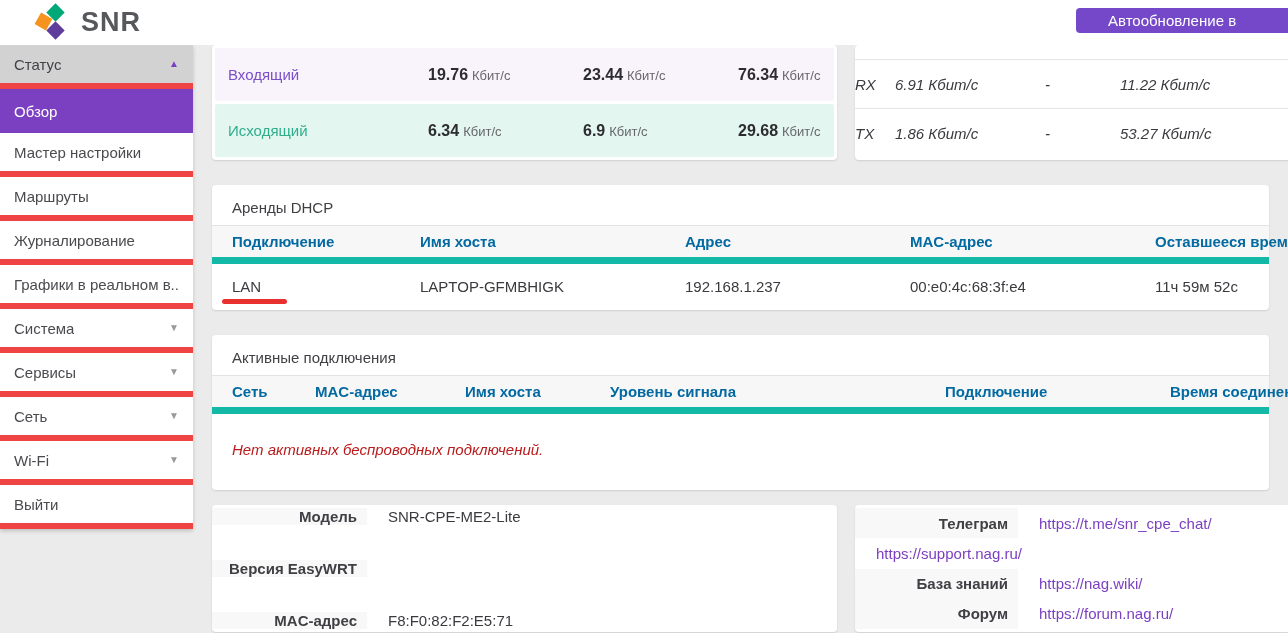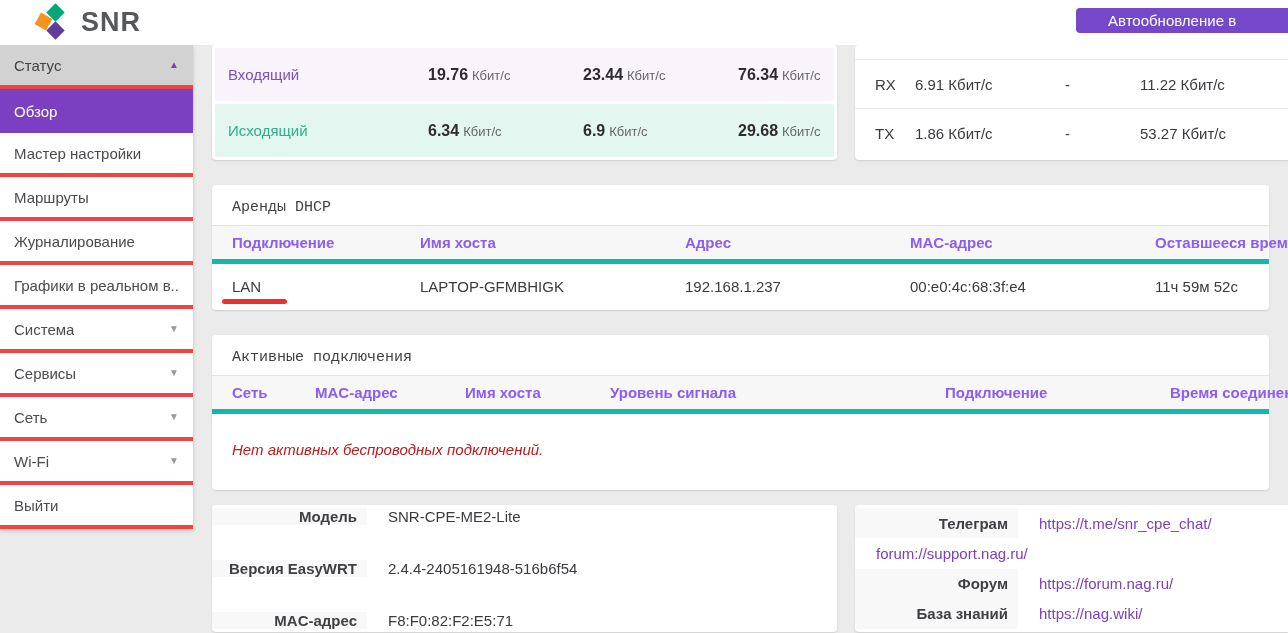--- a/index.html
+++ b/index.html
@@ -30,21 +30,21 @@
   
   .content-bg { position:absolute; left:0; top:45px; width:1288px; height:588px; background:#ebebeb; z-index:0; }
 
   
   .sidebar {
     position:absolute; left:0; top:45px; width:193px; z-index:2; background:#ffffff;
     box-shadow:0 2px 4px rgba(0,0,0,.18);
   }
   .side-item {
     height:44px; display:flex; align-items:center; padding:0 14px;
-    font-size:15px; color:#4a4a4f; background:#ffffff; border-bottom:4px solid #ef4444; cursor:pointer;
+    font-size:15px; color:#4a4a4f; background:#ffffff; border-bottom:6px solid #ef4444; cursor:pointer;
   }
   .side-item.section-open { background:#d2d2d3; color:#424247; }
   .side-item.active { background:#7b3fc1; color:#ffffff; border-bottom:none; }
   .side-label { white-space:nowrap; overflow:hidden; }
   .chev { margin-left:auto; font-size:10px; line-height:1; }
   .chev-down { color:#98989d; }
   .chev-up { color:#7b3fc1; }
 
   
   .main { position:absolute; left:193px; top:45px; width:1095px; height:588px; overflow:hidden; z-index:1; }
@@ -62,30 +62,30 @@
   .t-traffic-row.outgoing { background:#e3f6ef; }
   .t-traffic-row.outgoing .row-label { color:#2fae8e; }
   .tv b { font-size:16px; font-weight:700; color:#2c2c31;margin-left:38px; }
   .tv .unit { font-size:13px; color:#66666b; margin-left:4px; }
 
   
   .stats-card { left:662px; top:0; width:433px; height:115px; border-radius:4px 0 0 4px; }
   .stats-spacer { height:14px; }
   .stats-row {
     height:49px; display:grid; grid-template-columns:40px 150px 75px 1fr;
-    align-items:center; padding-left:20px; font-size:15px; color:#3a3a3f;
-    border-top:1px solid #e6e6e8; white-space:nowrap;
-  }
-
-  
-  .card-title { padding:14px 0 0 20px; font-size:15px; color:#3f3f44; height:32px;font-family:Liberation Mono, monospace; }
+    align-items:center; font-size:15px; color:#3a3a3f;
+    border-top:1px solid #e6e6e8; white-space:nowrap;font-style:italic;
+  }
+
+  
+  .card-title { padding:14px 0 0 20px; font-size:15px; color:#3f3f44; height:32px; }
   .t-header {
     display:grid; align-items:center; padding-left:20px; height:39px;
-    background:#f7f7f8; border-top:1px solid #e3e3e6; border-bottom:5px solid #14b8a6;
-    font-size:15px; font-weight:700; color:#8b5cf6; white-space:nowrap; margin-top:8px;
+    background:#f7f7f8; border-top:1px solid #e3e3e6; border-bottom:7px solid #14b8a6;
+    font-size:15px; font-weight:700; color:#0369a1; white-space:nowrap; margin-top:8px;
   }
   .t-row { display:grid; align-items:center; padding-left:20px; height:45px; font-size:15px; color:#3a3a3f; white-space:nowrap; }
   .dhcp-card { left:19px; top:140px; width:1057px; height:125px; }
   .dhcp-grid { grid-template-columns:188px 265px 225px 245px 1fr; }
   .conn-card { left:19px; top:290px; width:1057px; height:155px; }
   .conn-grid { grid-template-columns:83px 150px 145px 335px 225px 1fr; }
   .empty-msg { margin:27px 0 0 20px; font-size:15px; font-style:italic; color:#b91c1c; }
 
   .lan-wrap { position:relative; display:inline-block; }
   .red-underline {
@@ -228,51 +228,50 @@
     <div class="empty-msg">Нет активных беспроводных подключений.</div>
   </section>
 
   <section class="card info-card" id="info-card">
       <div class="info-row">
         <div class="info-label">Модель</div>
         <div class="info-value">SNR-CPE-ME2-Lite</div>
       </div>
       <div class="info-row">
         <div class="info-label">Версия EasyWRT</div>
-        <div class="info-value">2.4.4-2405161948-516b6f54</div>
       </div>
       <div class="info-row">
         <div class="info-label">MAC-адрес</div>
         <div class="info-value">F8:F0:82:F2:E5:71</div>
       </div>
       <div class="info-row">
         <div class="info-label">SN</div>
         <div class="info-value">ME2-LiteB2211012743</div>
       </div>
     </section>
 
   <section class="card links-card" id="links-card">
       <div class="info-row">
         <div class="info-label">Телеграм</div>
         <div class="info-value">
           <a href="#">https://t.me/snr_cpe_chat/</a>
         </div>
       </div>
       <div class="info-row">
         <div class="info-value">
-          <a href="#">forum://support.nag.ru/</a>
+          <a href="#">https://support.nag.ru/</a>
+        </div>
+      </div>
+      <div class="info-row">
+        <div class="info-label">База знаний</div>
+        <div class="info-value">
+          <a href="#">https://nag.wiki/</a>
         </div>
       </div>
       <div class="info-row">
         <div class="info-label">Форум</div>
         <div class="info-value">
           <a href="#">https://forum.nag.ru/</a>
         </div>
       </div>
-      <div class="info-row">
-        <div class="info-label">База знаний</div>
-        <div class="info-value">
-          <a href="#">https://nag.wiki/</a>
-        </div>
-      </div>
     </section>
 
 </main>
 
 </body></html>

